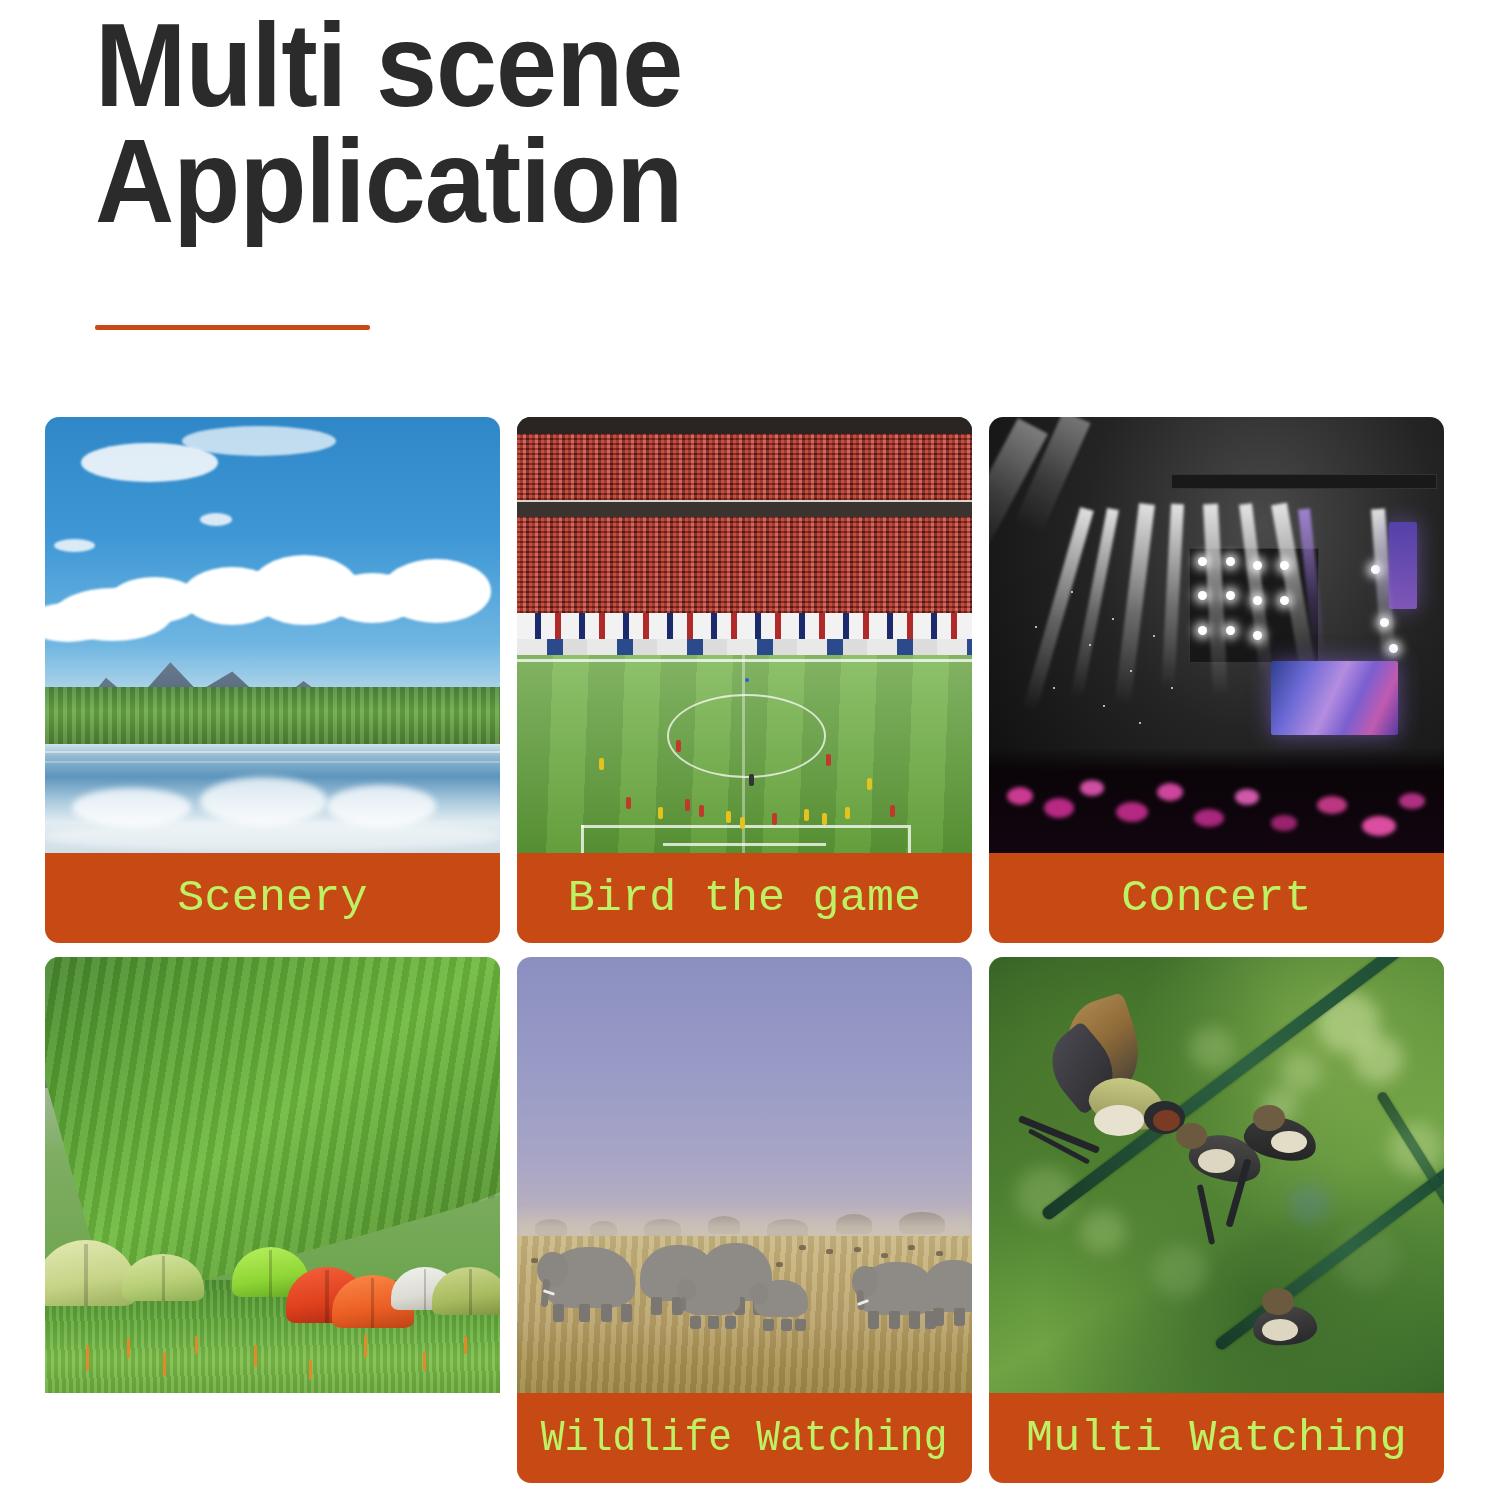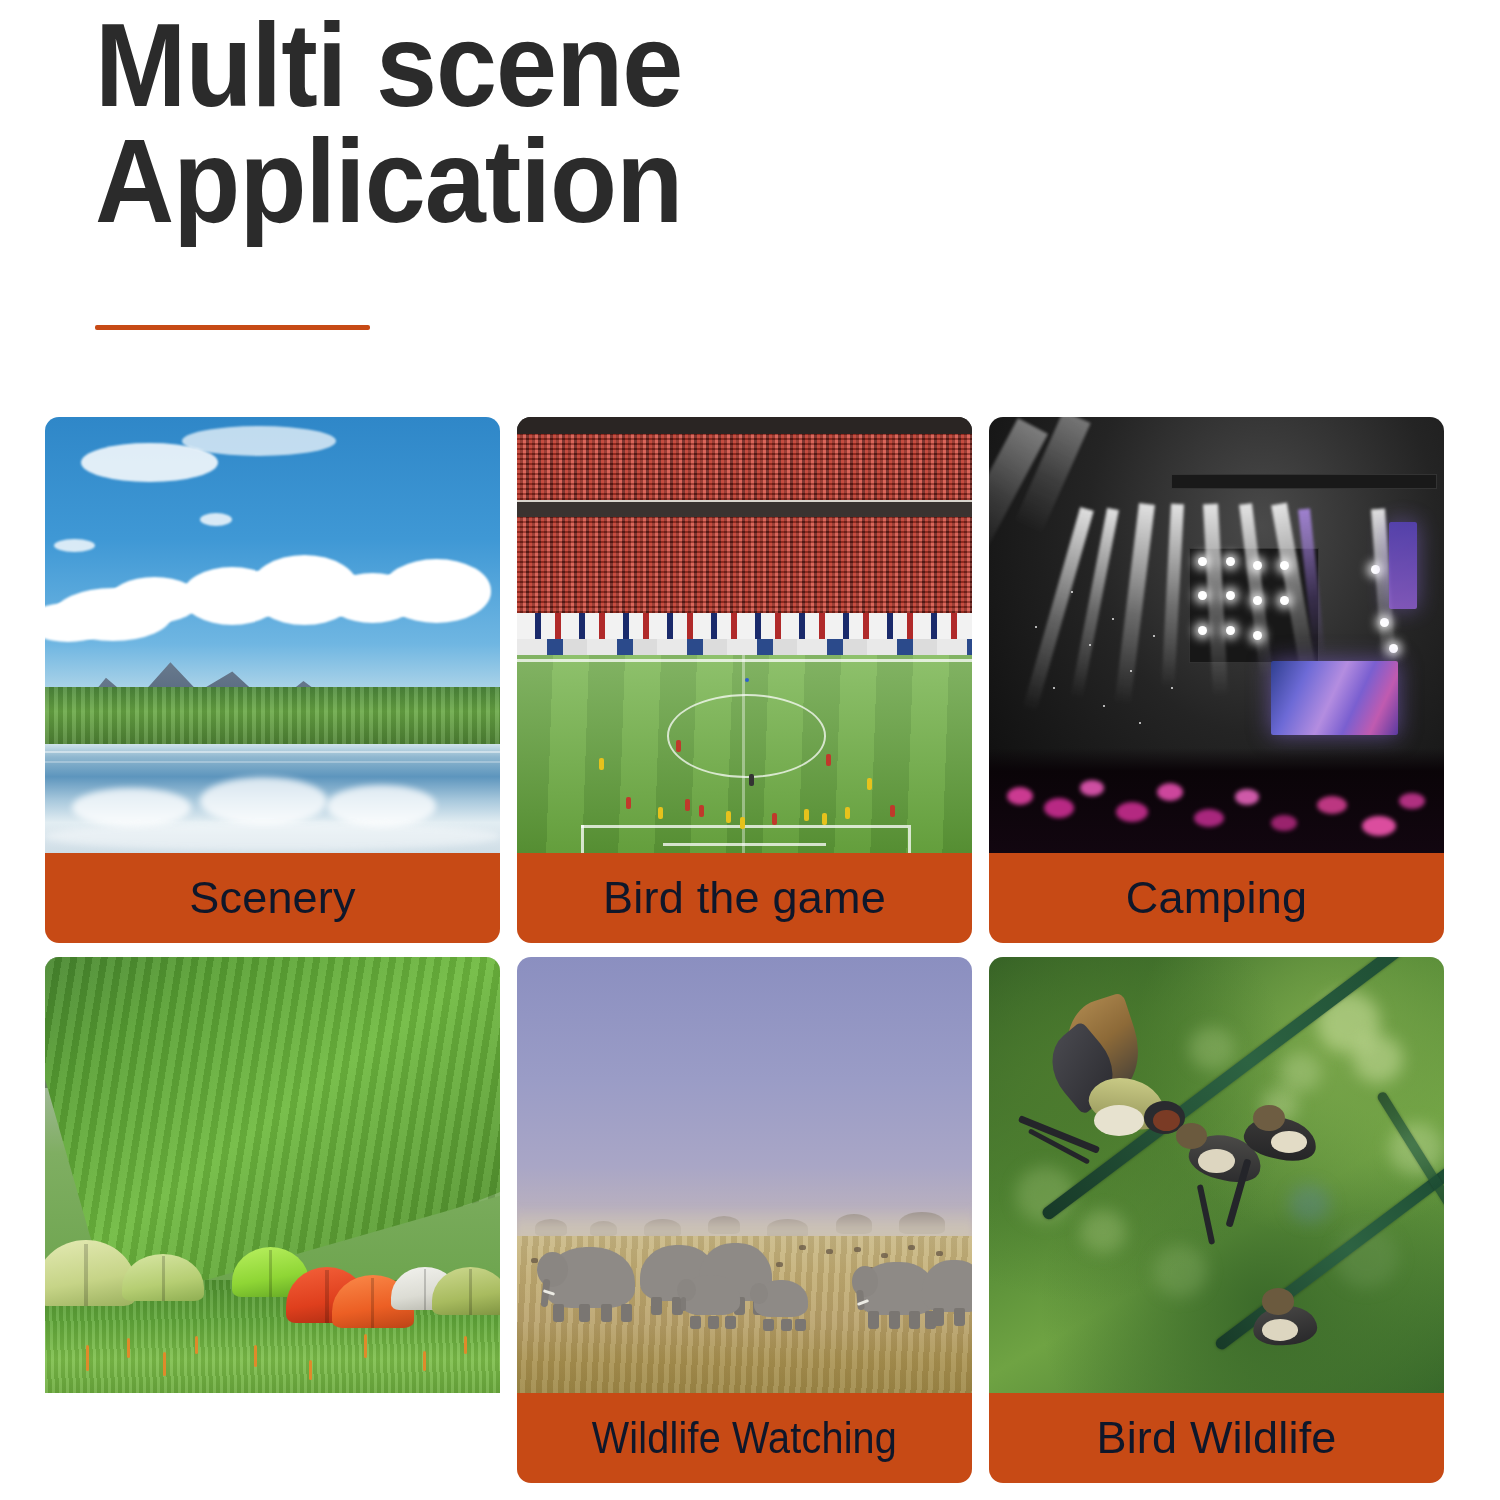--- a/index.html
+++ b/index.html
@@ -32,22 +32,22 @@
   }
   .card{position:relative;width:455px;height:526px;}
   .photo{
     position:absolute;left:0;top:0;width:455px;height:436px;
     border-radius:14px 14px 0 0;overflow:hidden;
   }
   .caption{
     position:absolute;left:0;top:436px;width:455px;height:90px;
     background:#c74a15;border-radius:0 0 14px 14px;
     display:flex;align-items:center;justify-content:center;
-    color:#0f172a;font-size:45px;font-weight:normal;
-    letter-spacing:0.2px;box-sizing:border-box;padding:4px 10px;
+    color:#bef264;font-size:45px;font-weight:normal;
+    letter-spacing:0.2px;box-sizing:border-box;padding:4px 10px;font-family:Liberation Mono, monospace;
   }
   .caption span{display:block;white-space:nowrap;}
   .cap-condensed span{transform:scaleX(0.88);transform-origin:center;}
   
   .photo::after{content:"";position:absolute;inset:0;pointer-events:none;}
 
   
   .sc-sky{position:absolute;inset:0;background:linear-gradient(180deg,#2f87c8 0%,#3f98d5 28%,#6fb6e2 52%,#a9d2e8 62%,#cfe3ee 66%,#ffffff 100%);}
   .sc-cloudband{position:absolute;left:0;top:30%;width:100%;height:22%;}
   .cld{position:absolute;background:#ffffff;border-radius:50%;filter:blur(1px);}
@@ -294,21 +294,21 @@
       <div class="sparkle" style="left:27%;top:46%"></div>
         <div class="sparkle" style="left:31%;top:58%"></div>
       <div class="sparkle" style="left:36%;top:50%"></div>
         <div class="sparkle" style="left:14%;top:62%"></div>
       <div class="sparkle" style="left:25%;top:66%"></div>
         <div class="sparkle" style="left:33%;top:70%"></div>
       <div class="sparkle" style="left:10%;top:48%"></div>
         <div class="sparkle" style="left:40%;top:62%"></div>
     </div>
     <div class="caption">
-      <span>Camping</span>
+      <span>Concert</span>
     </div>
   </div>
 
   <div class="card">
     <div class="photo">
       <div class="cp-sky"></div>
       <div class="cp-peak"></div>
       <div class="cp-mist"></div>
       <div class="cp-hill"></div>
       <div class="cp-meadow"></div>
@@ -441,17 +441,17 @@
       <div class="bird-body" style="left:56%;top:37%;width:16%;height:9.5%;transform:rotate(12deg);background:linear-gradient(170deg,#3c3b3a 0%,#232325 100%)"></div>
       <div class="bird-belly" style="left:62%;top:40%;width:8%;height:5%;background:#e3dcc6"></div>
       <div class="bird-head" style="left:58%;top:34%;width:7%;height:6%;background:#6e5d42"></div>
       <div class="bird-tail" style="left:54%;top:46%;width:7px;height:16%;transform:rotate(16deg)"></div>
 
       <div class="bird-body" style="left:58%;top:80%;width:14%;height:9%;transform:rotate(-4deg);background:linear-gradient(170deg,#4a4947 0%,#272729 100%)"></div>
       <div class="bird-belly" style="left:60%;top:83%;width:8%;height:5%;background:#ddd6c0"></div>
       <div class="bird-head" style="left:60%;top:76%;width:7%;height:6%;background:#6b5a3e"></div>
     </div>
     <div class="caption">
-      <span>Bird Wildlife</span>
+      <span>Multi Watching</span>
     </div>
   </div>
 
 </div>
 
 </body></html>

